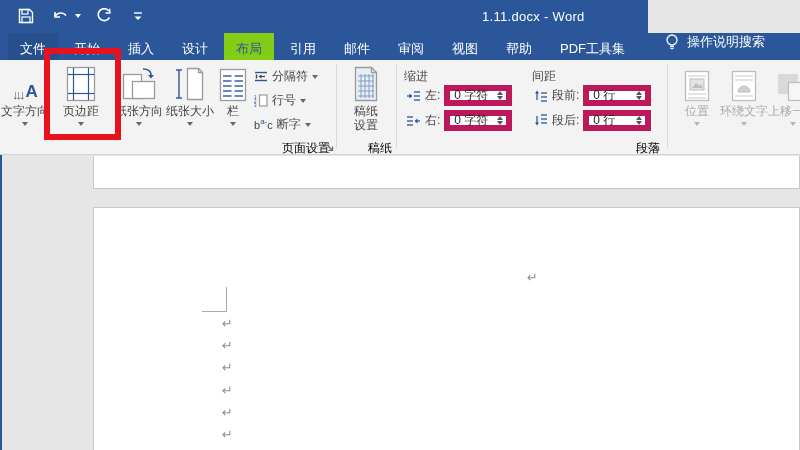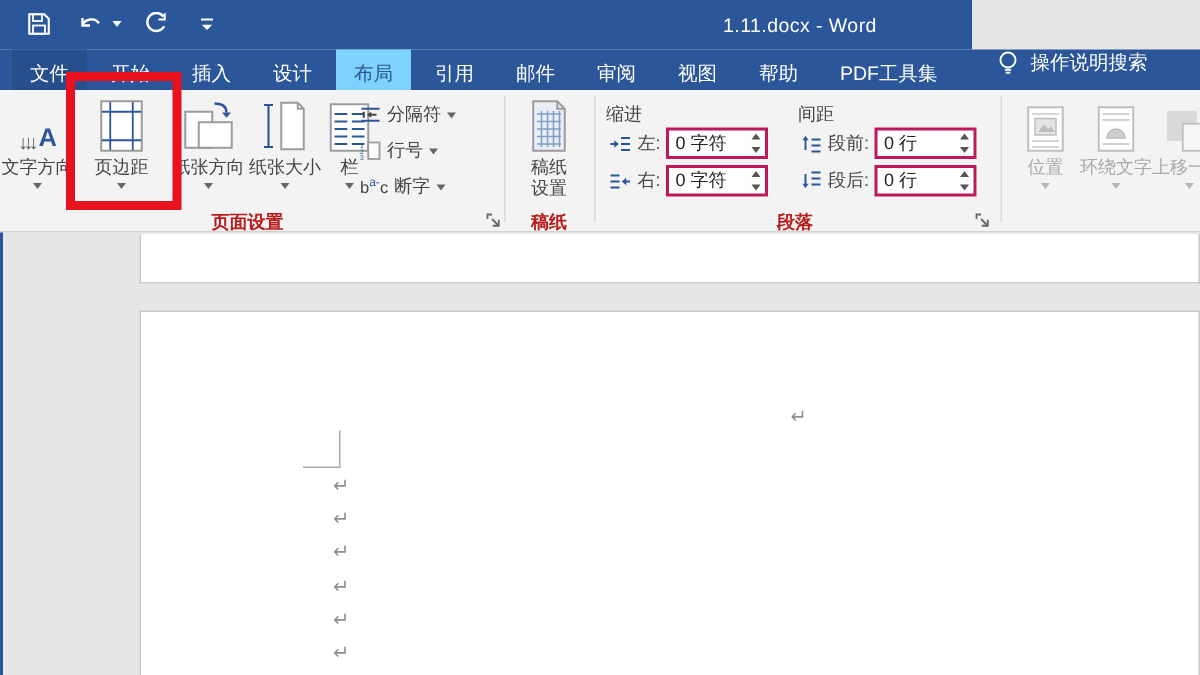--- a/index.html
+++ b/index.html
@@ -13,36 +13,36 @@
   .qat-btn { width:24px; height:22px; display:flex; align-items:center; justify-content:center; color:#fff; }
   .qat-caret { width:8px; height:22px; display:flex; align-items:center; justify-content:center; margin-left:-8px; }
   .tri-down { width:0; height:0; border-left:3px solid transparent; border-right:3px solid transparent; border-top:4px solid #fff; }
   .win-title { position:absolute; left:482px; top:9px; color:#fff; font-size:13px; letter-spacing:.3px; }
 
   
   .tabbar { position:absolute; left:0; top:33px; width:800px; height:27px; background:#2b579a; display:flex; align-items:stretch; }
   .tab { padding:16px 12px; margin-right:4px; display:flex; align-items:center; color:#fff; font-size:13px; cursor:default; }
   .tab.file { background:#24days4; }
   .tab.file { background:#274f8b; }
-  .tab.active { background:#7dd3fc; color:#2b579a; }
+  .tab.active { background:#84cc16; color:#2b579a; }
   .assistant { display:flex; align-items:flex-start; gap:8px; color:#fff; font-size:13px; padding:0 10px; }
 
   
   .ribbon { position:absolute; left:0; top:60px; width:800px; height:95px; background:#f3f3f3; border-bottom:1px solid #d2d2d2; }
   .bigbtn { position:absolute; top:2px; height:76px; display:flex; flex-direction:column; align-items:center; }
   .bicon { height:40px; display:flex; align-items:flex-end; justify-content:center; }
   .blabel { font-size:12px; color:#444; line-height:15px; margin-top:2px; white-space:nowrap; }
   .chev { margin-top:3px; width:0; height:0; border-left:3px solid transparent; border-right:3px solid transparent; border-top:4px solid #666; }
-  .smallrow { position:absolute; left:240px; height:20px; display:flex; align-items:center; gap:4px; font-size:12px; color:#444; }
-  .grouplabel { position:absolute; top:80px; font-size:12px; color:#b91c1c; text-align:center;font-weight:bold; }
+  .smallrow { position:absolute; left:254px; height:20px; display:flex; align-items:center; gap:4px; font-size:12px; color:#444; }
+  .grouplabel { position:absolute; top:80px; font-size:12px; color:#000000; text-align:right; }
   .vdiv { position:absolute; top:4px; width:1px; height:84px; background:#d9d9d9; }
   .launcher { position:absolute; width:14px; height:14px; display:flex; align-items:center; justify-content:center; }
   .secttitle { position:absolute; font-size:12px; color:#444;text-align:center; }
   .spinrow { position:absolute; display:flex; align-items:center; gap:4px; font-size:12px; color:#444; }
-  .spinbox { width:68px; height:21px; border:2px solid #be185d; background:#fff; display:flex; align-items:center; }
+  .spinbox { width:68px; height:21px; border:6px solid #be185d; background:#fff; display:flex; align-items:center; }
   .spinval { flex:1; font-size:12px; color:#222; padding-left:4px; white-space:nowrap; }
   .spincol { width:13px; height:100%; display:flex; flex-direction:column; align-items:center; justify-content:space-around; }
   .tri-up-s { width:0; height:0; border-left:3px solid transparent; border-right:3px solid transparent; border-bottom:4px solid #555; }
   .tri-dn-s { width:0; height:0; border-left:3px solid transparent; border-right:3px solid transparent; border-top:4px solid #555; }
   .disabled .blabel { color:#a8a8a8; }
   .disabled .chev { border-top-color:#b5b5b5; }
   .tdicon { display:flex; align-items:flex-end; }
   .tdarrows { font-size:13px; color:#555; letter-spacing:-3px; margin-right:3px; }
   .tdA { font-size:17px; color:#2b579a; font-weight:bold; }
   .hyph { font-size:11px; color:#444; }

